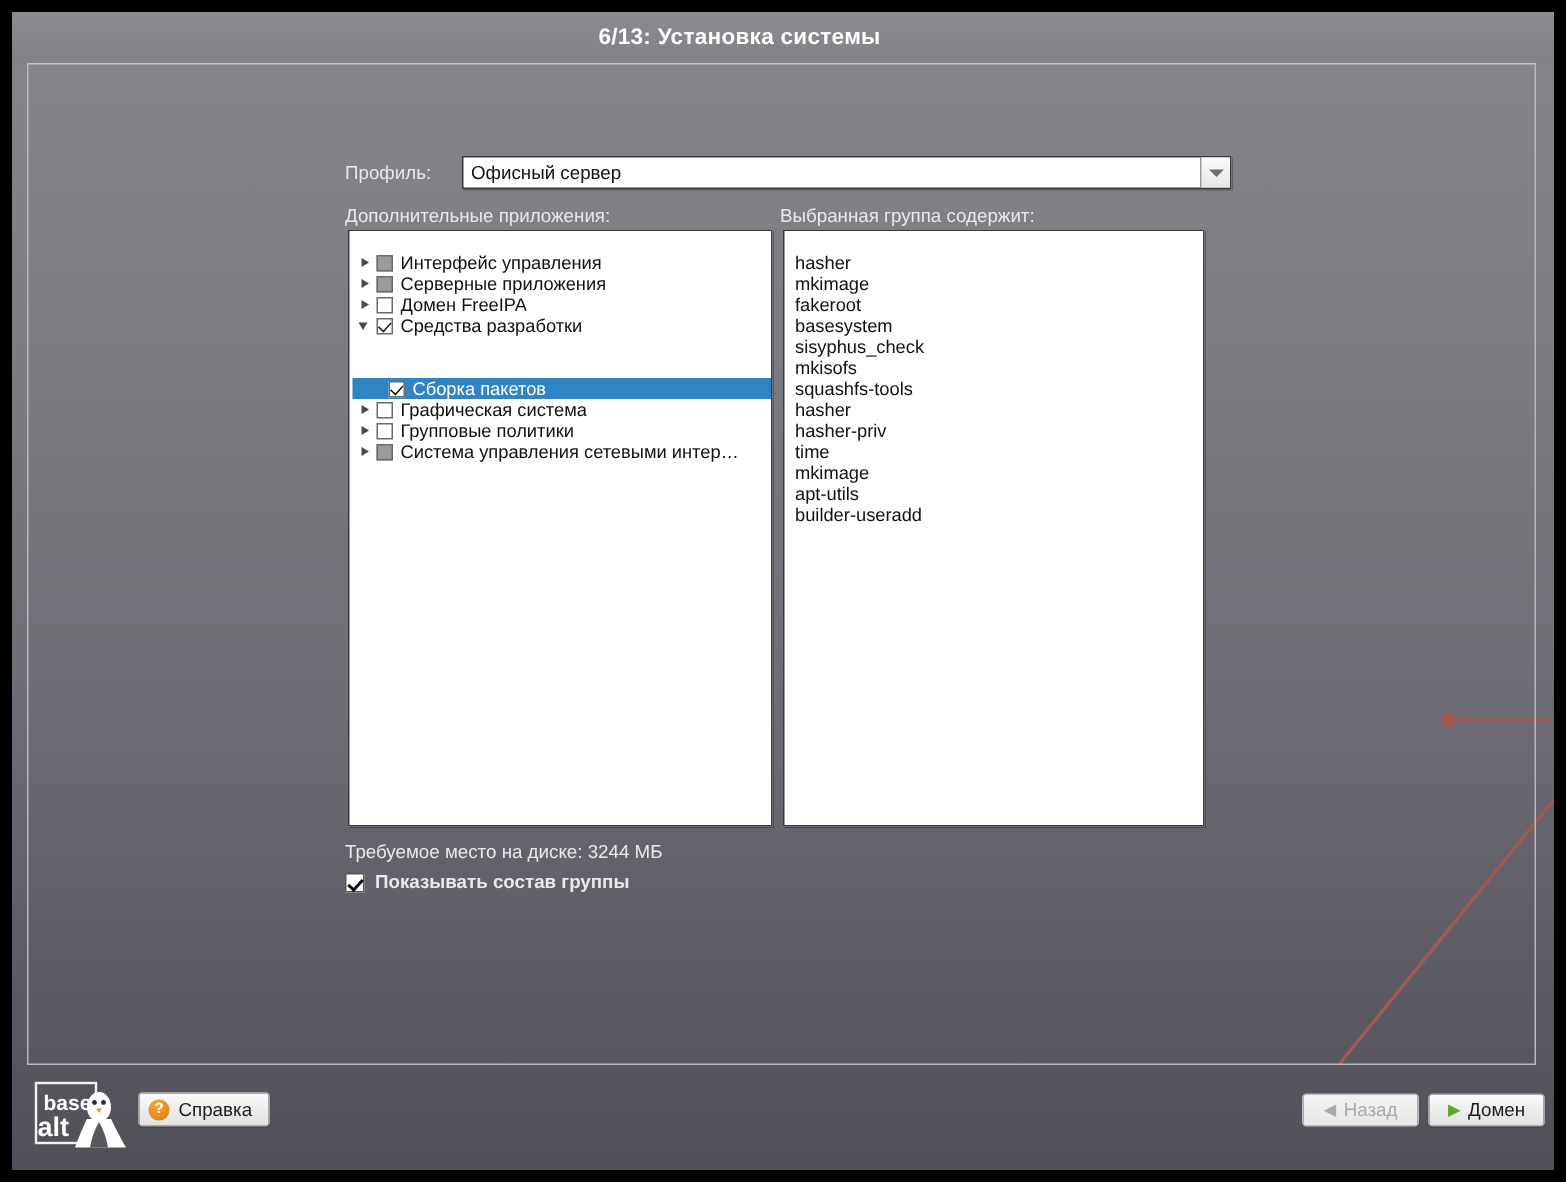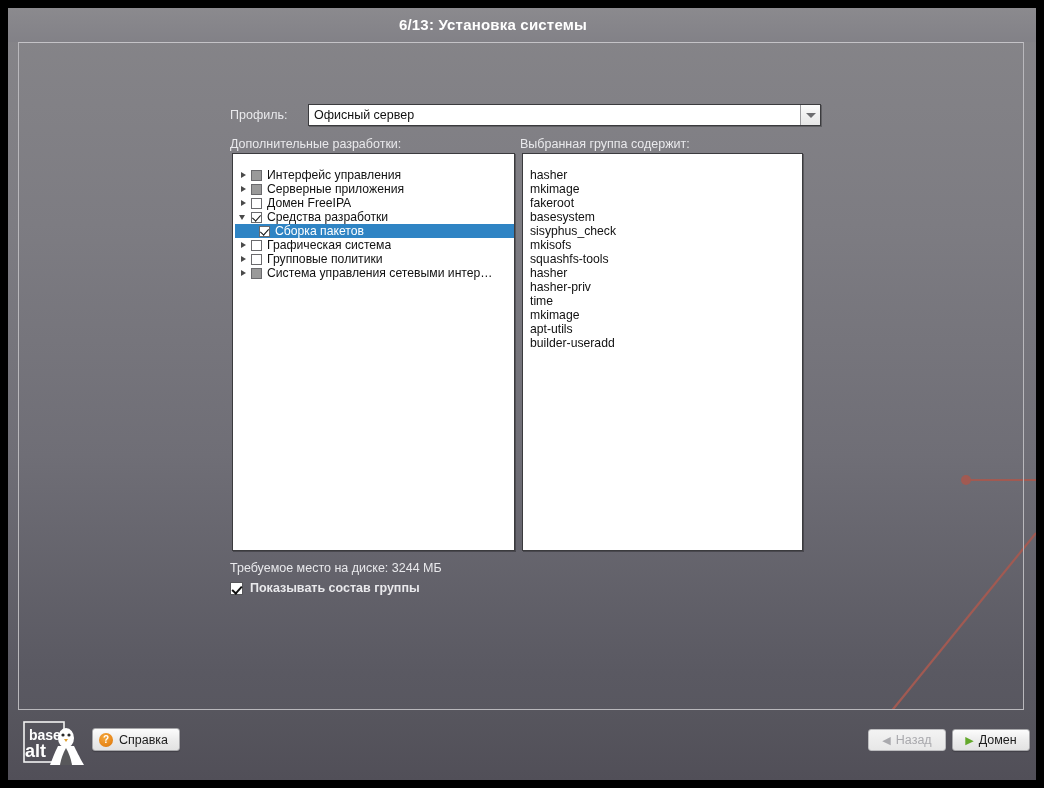--- a/index.html
+++ b/index.html
@@ -64,21 +64,21 @@
     overflow:hidden;
   }
   #tree-box{left:224px;top:145px;width:283px;height:398px;}
   #pkg-box{left:514px;top:145px;width:281px;height:398px;}
   .tree-row{
     position:relative;height:14px;line-height:14px;
     font-size:12.2px;color:#111;white-space:nowrap;
     display:flex;align-items:center;
   }
   .tree-row.child{padding-left:24px;}
-  .tree-row.selected{background:#2f84c4;color:#ffffff;}
+  .tree-row.selected{background:#2f84c4;color:#ffffff;margin-top:28px;}
   .expander{
     width:16px;height:14px;flex:0 0 16px;position:relative;
   }
   .expander.collapsed::before{
     content:"";position:absolute;left:6px;top:4px;width:0;height:0;
     border-top:3.5px solid transparent;border-bottom:3.5px solid transparent;
     border-left:5px solid #4a4a4a;
   }
   .expander.expanded::before{
     content:"";position:absolute;left:4px;top:5px;width:0;height:0;
@@ -172,21 +172,21 @@
   <div id="profile-row">
     <div id="profile-label">Профиль:</div>
     <div id="profile-combo">
       <div id="profile-value">Офисный сервер</div>
       <div id="profile-arrow-btn">
           <i class="tri"></i>
         </div>
     </div>
   </div>
 
-  <div id="left-caption" class="lbl">Дополнительные разработки:</div>
+  <div id="left-caption" class="lbl">Дополнительные приложения:</div>
   <div id="right-caption" class="lbl">Выбранная группа содержит:</div>
 
   <div id="tree-box" class="listbox">
     <div class="list-inner" id="tree-inner">
         <div class="tree-row">
           <span class="expander collapsed"></span>
           <span class="cbx partial"></span>
           <span class="tree-label">Интерфейс управления</span>
         </div>
         <div class="tree-row">

